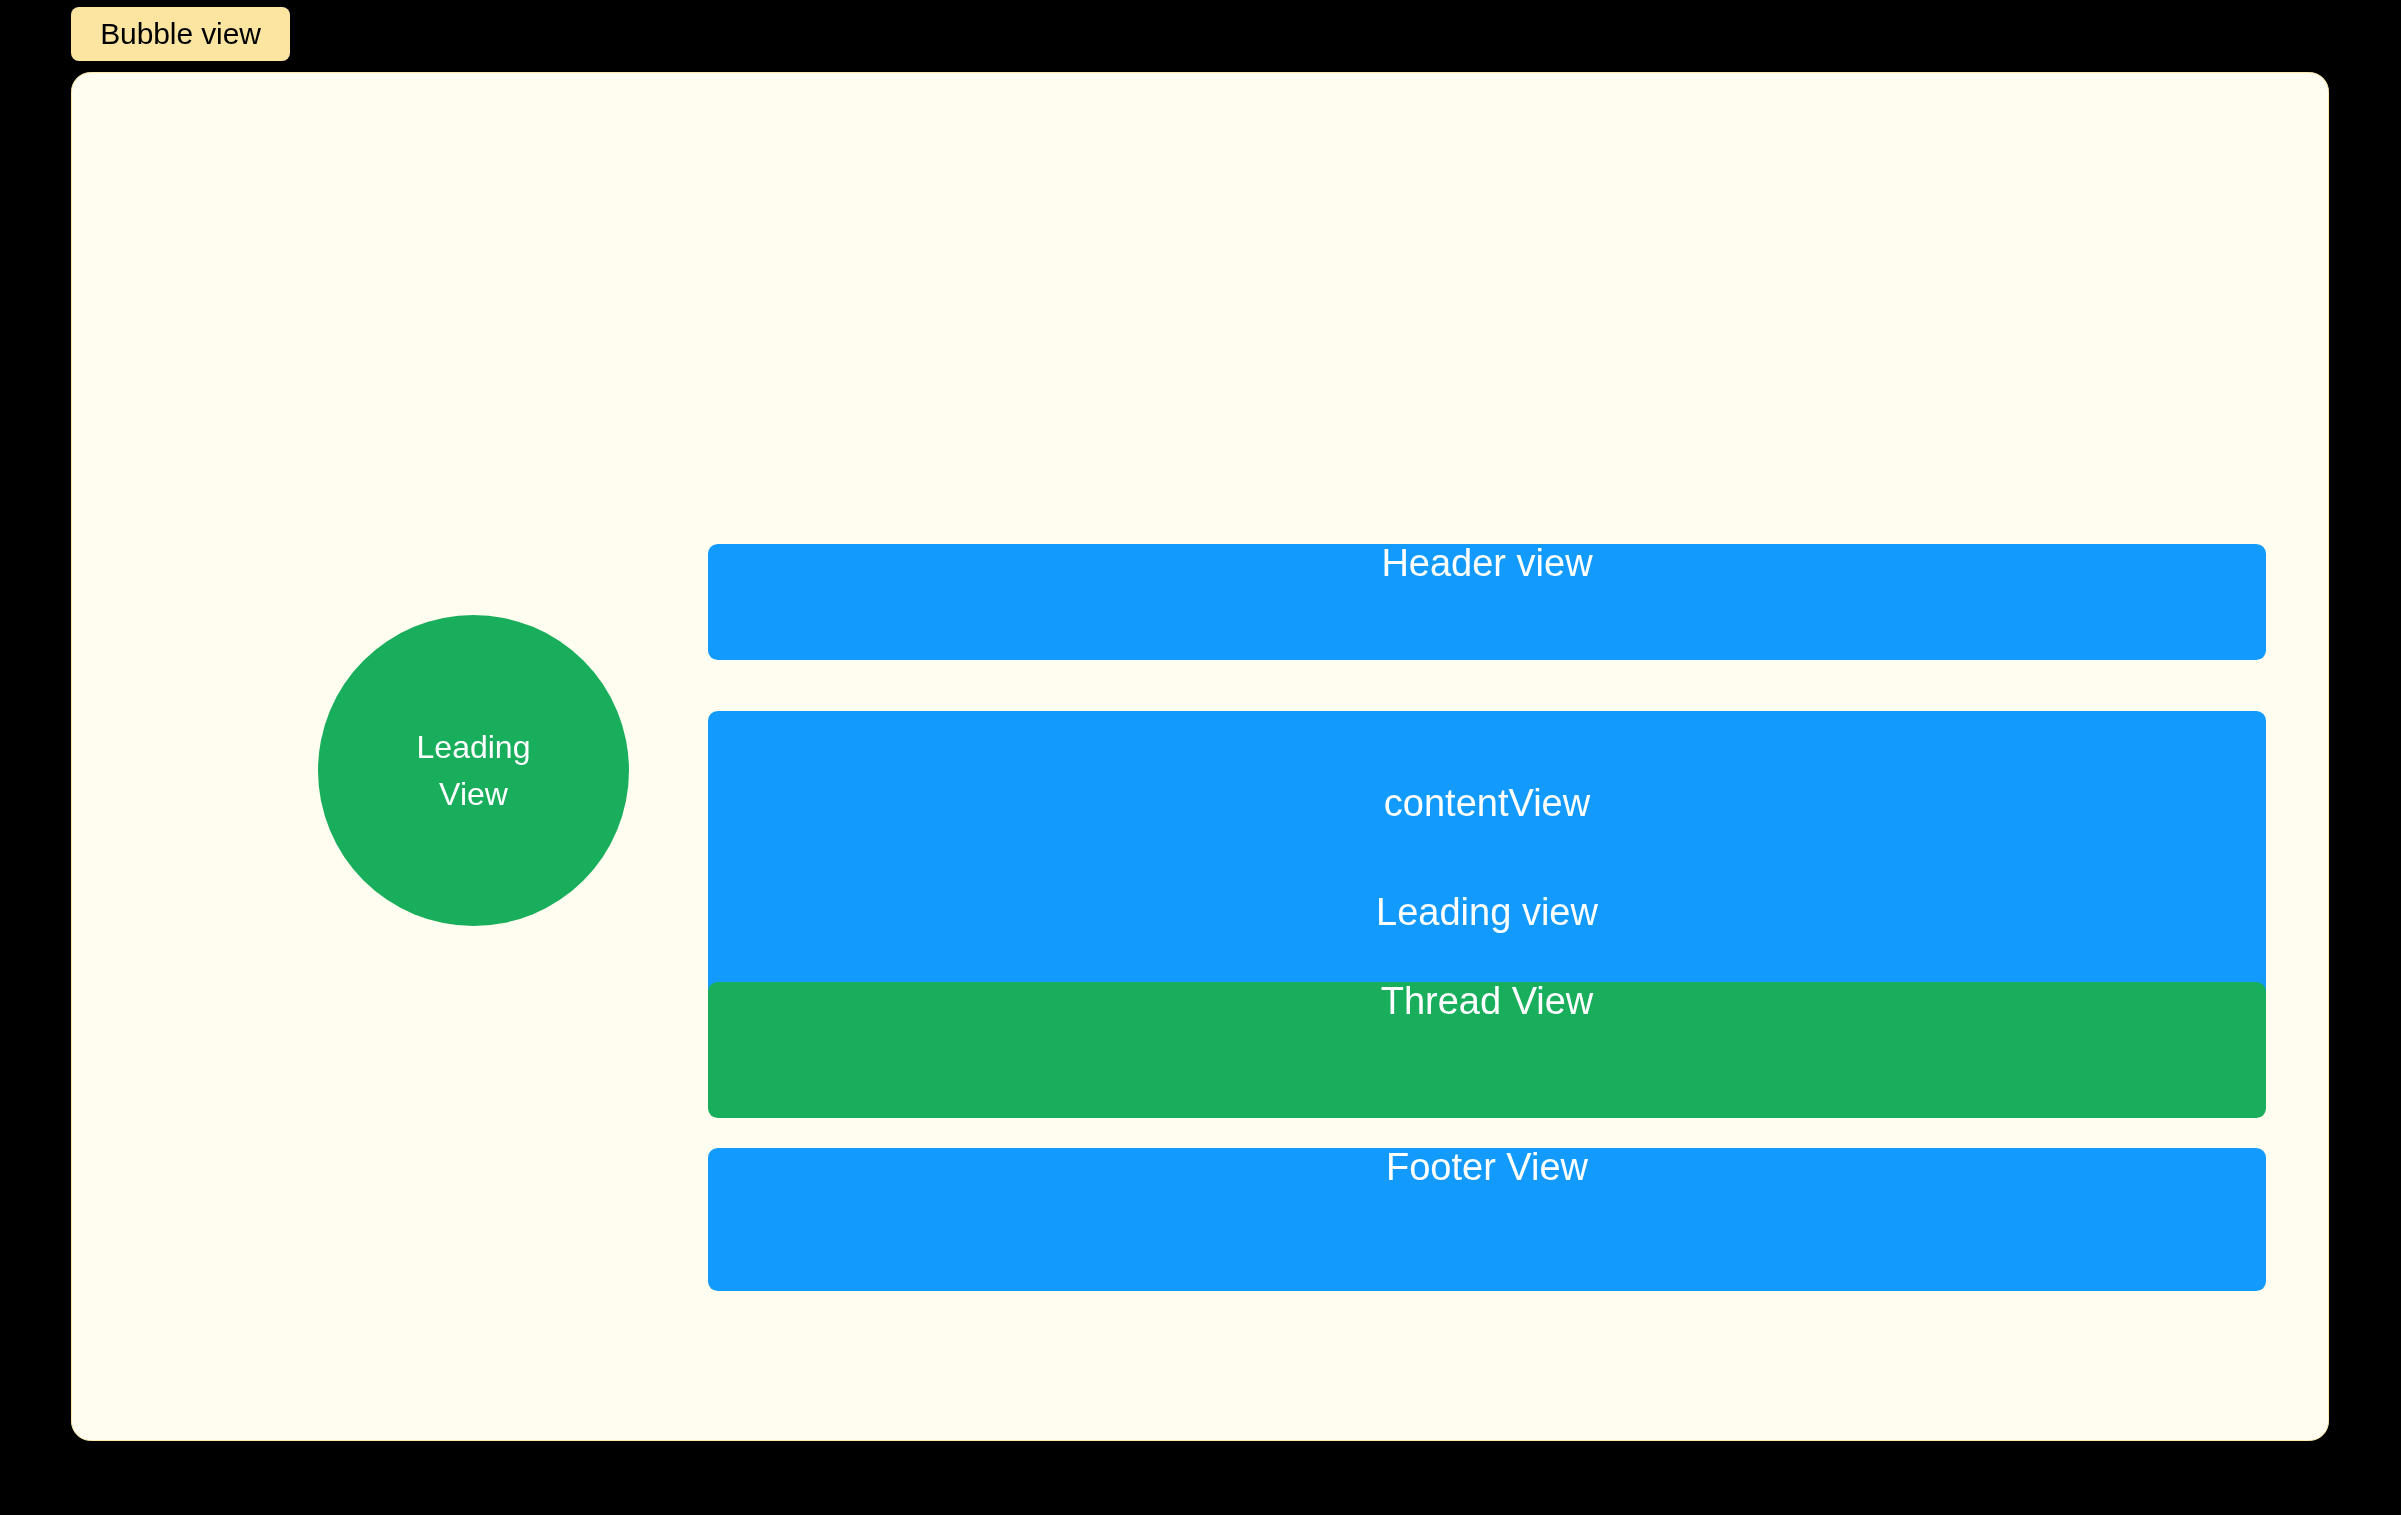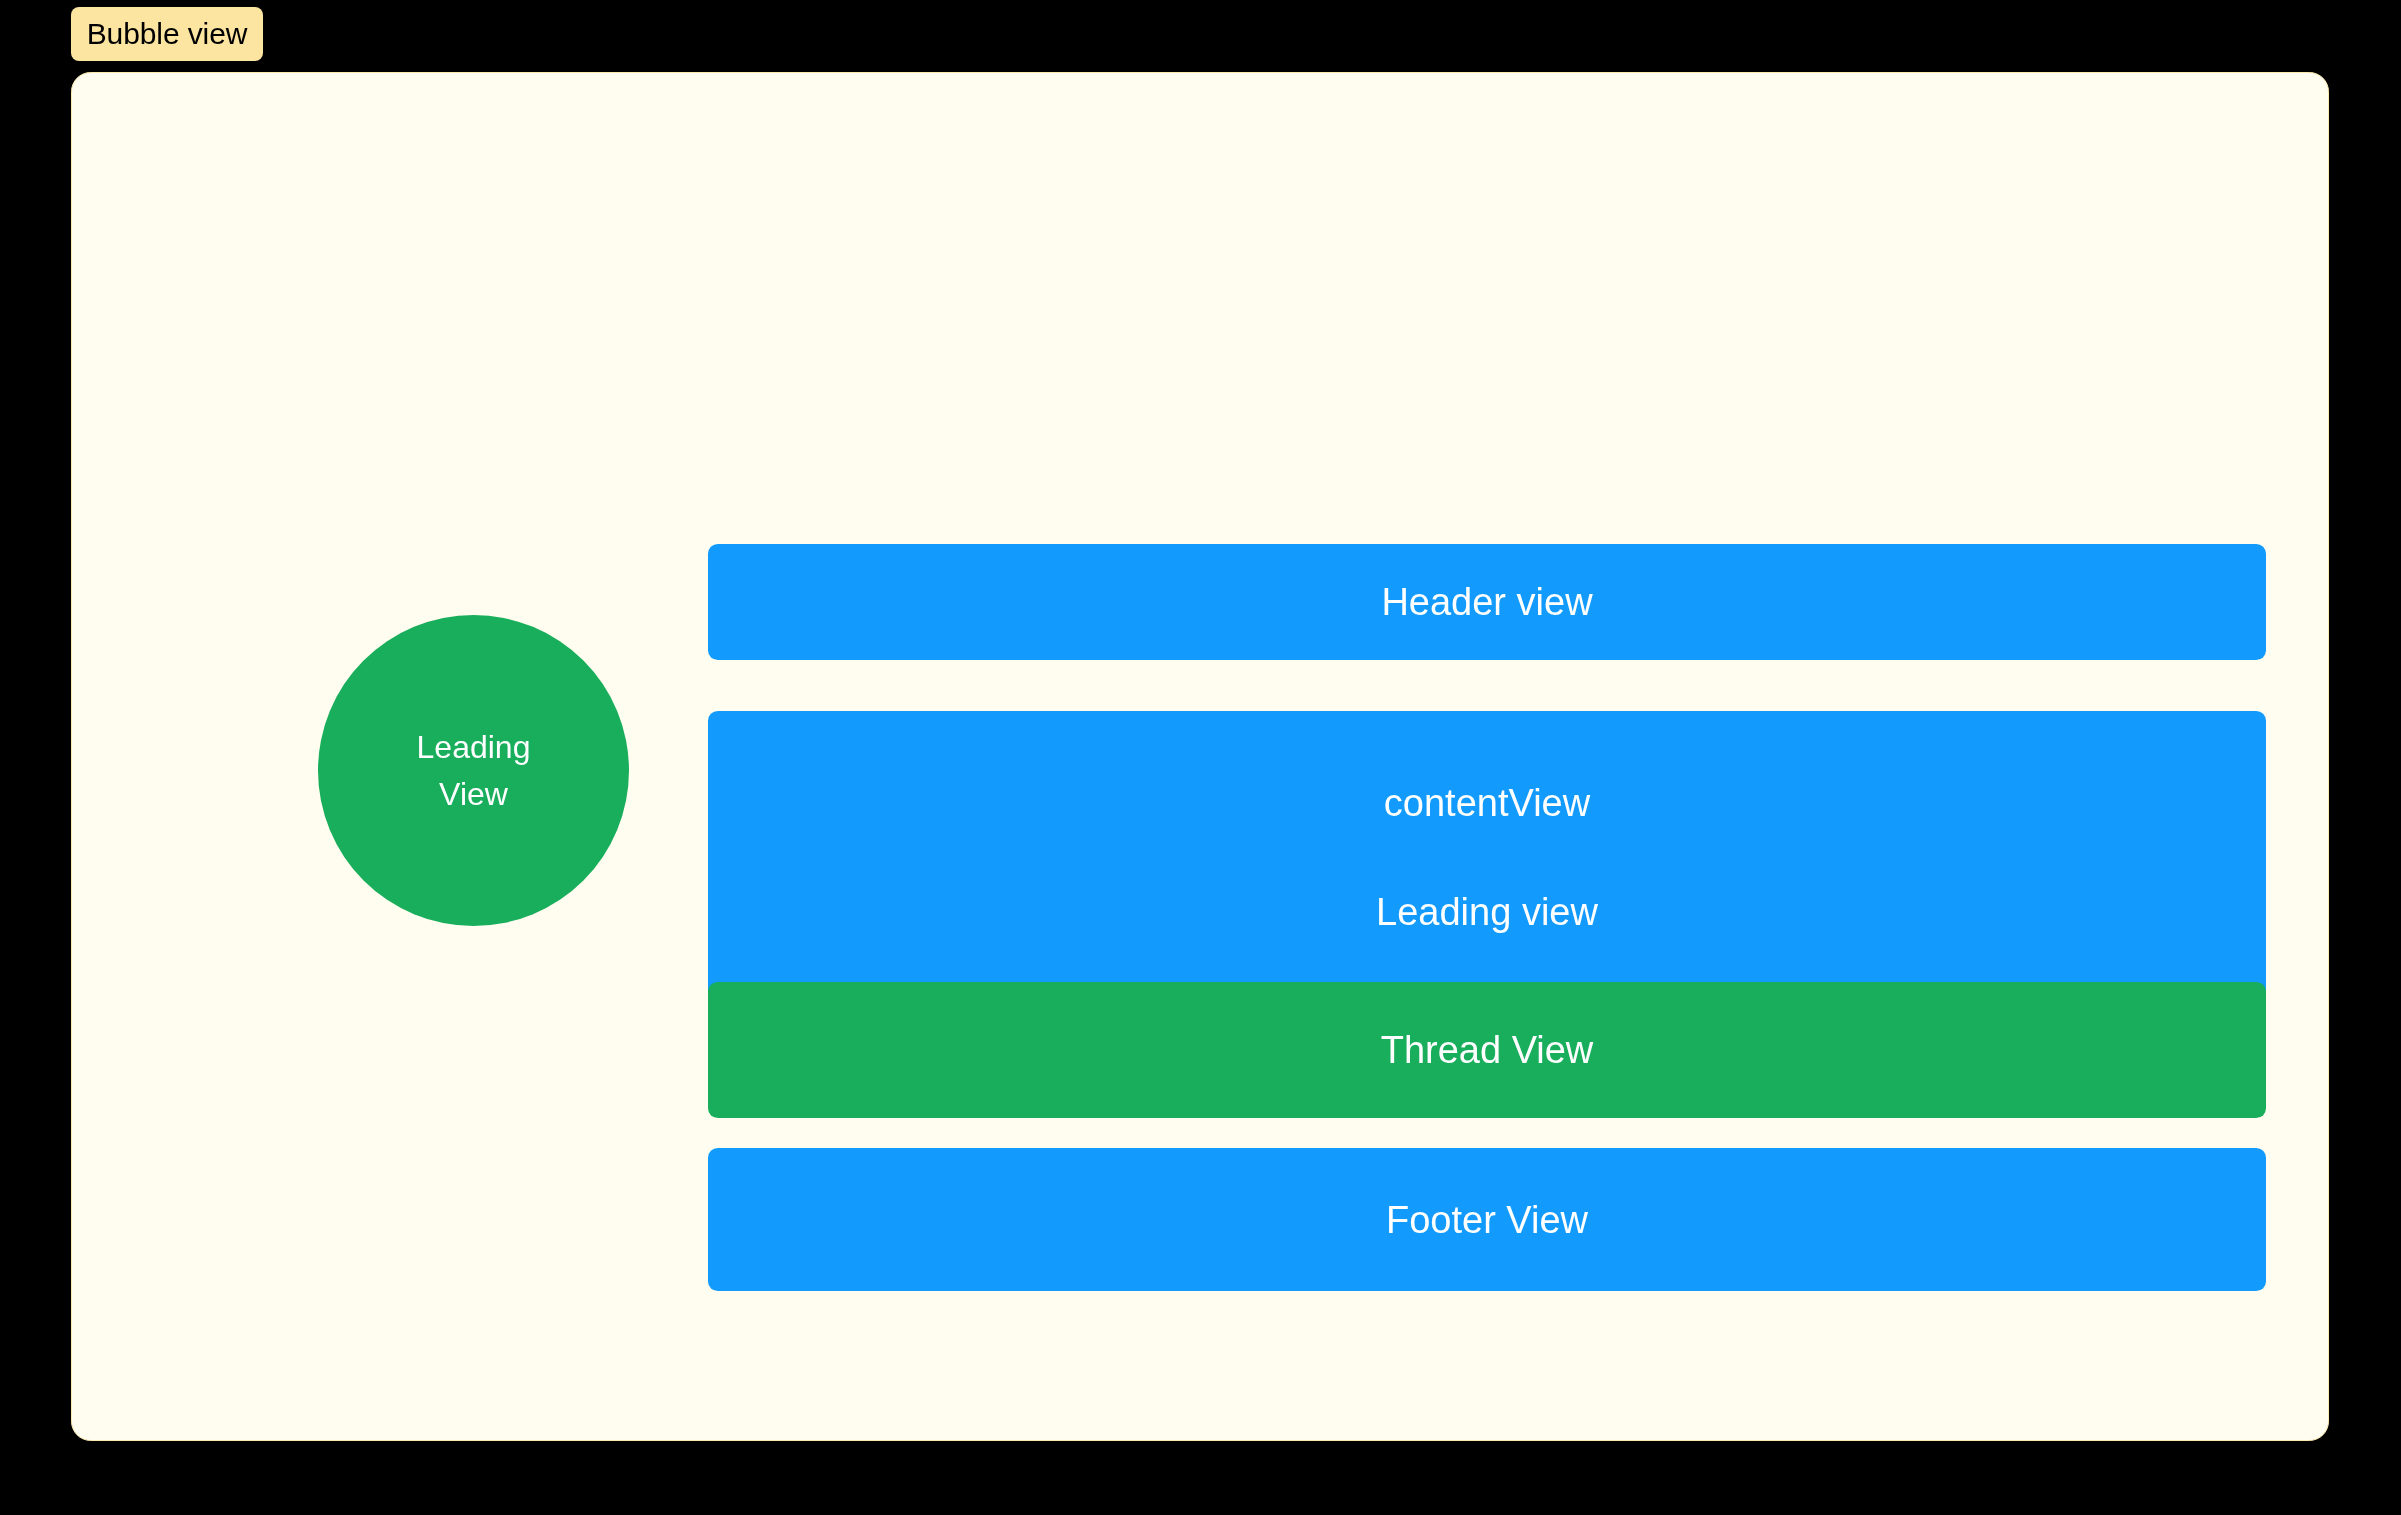--- a/index.html
+++ b/index.html
@@ -14,21 +14,21 @@
     overflow: hidden;
     font-family: "Liberation Sans", sans-serif;
     -webkit-font-smoothing: antialiased;
   }
 
   
   .badge {
     position: absolute;
     left: 71px;
     top: 7.1px;
-    width: 192px;
+    width: 219px;
     height: 54px;
     background: #FBE5A0;
     border-radius: 8px;
     display: flex;
     align-items: center;
     justify-content: center;
     box-sizing: border-box;
   }
   .badge-label {
     font-size: 30px;
@@ -75,21 +75,20 @@
   }
 
   
   .block {
     position: absolute;
     left: 636px;
     width: 1558px;
     display: flex;
     flex-direction: column;
     align-items: center;
-    justify-content: center;
     box-sizing: border-box;
     color: #FFFFFF;
   }
   .block-label {
     font-size: 38px;
     line-height: 1;
     text-align: center;
     white-space: nowrap;
     color: #FFFFFF;
   }

